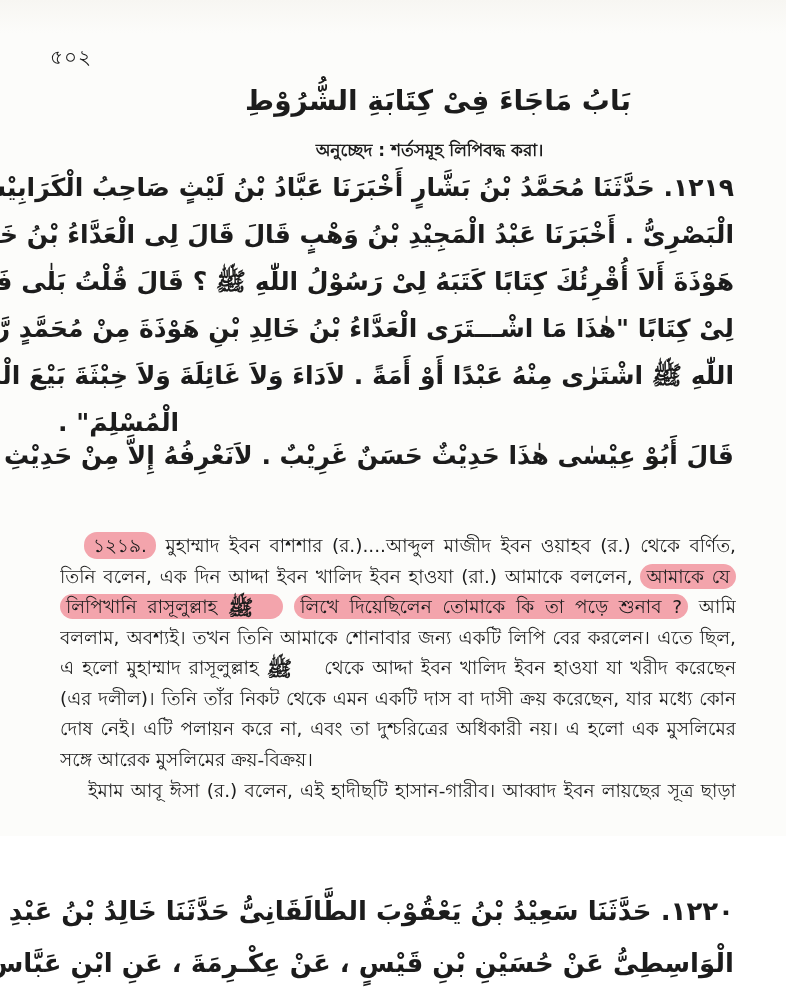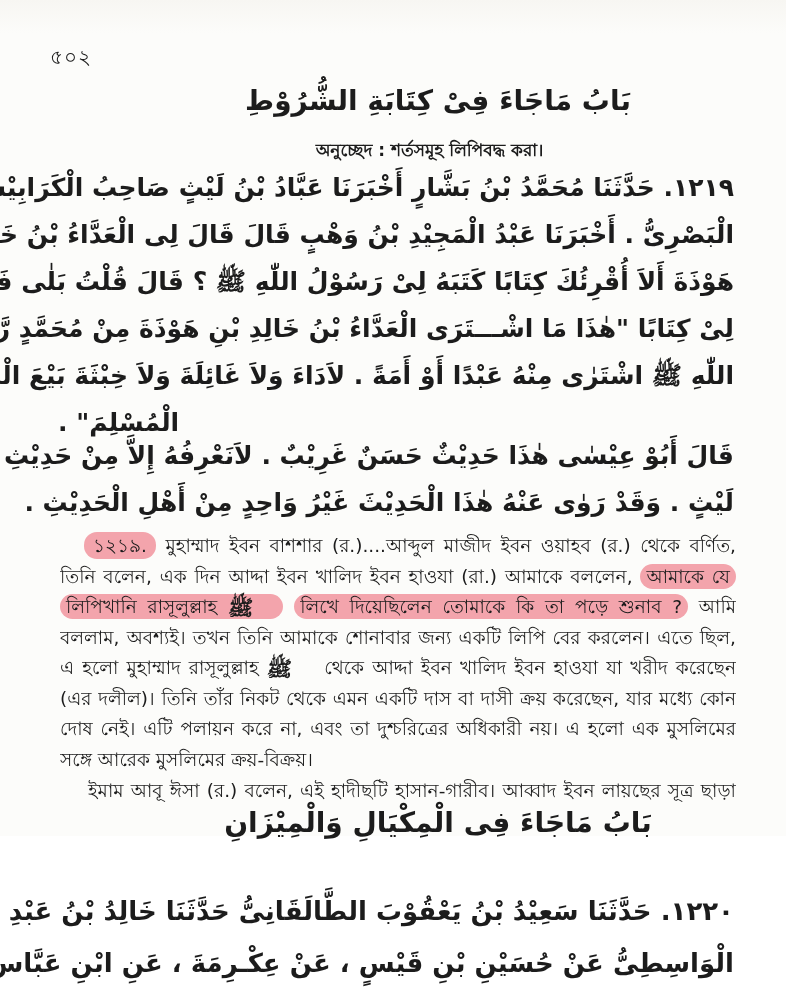--- a/index.html
+++ b/index.html
@@ -103,28 +103,26 @@
     <div class="ar-line">١٢١٩. حَدَّثَنَا مُحَمَّدُ بْنُ بَشَّارٍ أَخْبَرَنَا عَبَّادُ بْنُ لَيْثٍ صَاحِبُ الْكَرَابِيْسِىِّ</div>
     <div class="ar-line">الْبَصْرِىُّ . أَخْبَرَنَا عَبْدُ الْمَجِيْدِ بْنُ وَهْبٍ قَالَ قَالَ لِى الْعَدَّاءُ بْنُ خَالِدِ بْنِ</div>
     <div class="ar-line">هَوْذَةَ أَلاَ أُقْرِئُكَ كِتَابًا كَتَبَهُ لِىْ رَسُوْلُ اللّٰهِ ﷺ ؟ قَالَ قُلْتُ بَلٰى فَأَخْرَجَ</div>
     <div class="ar-line">لِىْ كِتَابًا "هٰذَا مَا اشْـــتَرَى الْعَدَّاءُ بْنُ خَالِدِ بْنِ هَوْذَةَ مِنْ مُحَمَّدٍ رَّسُوْلِ</div>
     <div class="ar-line">اللّٰهِ ﷺ اشْتَرٰى مِنْهُ عَبْدًا أَوْ أَمَةً . لاَدَاءَ وَلاَ غَائِلَةَ وَلاَ خِبْثَةَ بَيْعَ الْمُسْلِمِ</div>
     <div class="ar-line flush-left">الْمُسْلِمَ" .</div>
   </div>
 
   <div class="ar ar-block arb-grading">
     <div class="ar-line">قَالَ أَبُوْ عِيْسٰى هٰذَا حَدِيْثٌ حَسَنٌ غَرِيْبٌ . لاَنَعْرِفُهُ إِلاَّ مِنْ حَدِيْثِ عَبَّادِ بْنِ</div>
-    <div class="ar-line no-justify">لَيْثٍ . وَقَدْ رَوٰى عَنْهُ هٰذَا الْحَدِيْثَ غَيْرُ وَاحِدٍ مِنْ أَهْلِ الْحَدِيْثِ .</div>
   </div>
 
   <div class="bn-block">
     <p class="bn para1"><span class="hl hl-num"><span>১২১৯.</span></span> <span>মুহাম্মাদ ইবন বাশশার (র.)....আব্দুল মাজীদ ইবন ওয়াহব (র.) থেকে বর্ণিত, তিনি বলেন, এক দিন আদ্দা ইবন খালিদ ইবন হাওযা (রা.) আমাকে বললেন,</span> <span class="hl"><span>আমাকে যে লিপিখানি রাসূলুল্লাহ</span> <span class="seal">ﷺ</span></span> <span class="hl"><span>লিখে দিয়েছিলেন তোমাকে কি তা পড়ে শুনাব ?</span></span> <span>আমি বললাম, অবশ্যই। তখন তিনি আমাকে শোনাবার জন্য একটি লিপি বের করলেন। এতে ছিল, এ হলো মুহাম্মাদ রাসূলুল্লাহ</span> <span class="seal">ﷺ</span> <span>থেকে আদ্দা ইবন খালিদ ইবন হাওযা যা খরীদ করেছেন (এর দলীল)। তিনি তাঁর নিকট থেকে এমন একটি দাস বা দাসী ক্রয় করেছেন, যার মধ্যে কোন দোষ নেই। এটি পলায়ন করে না, এবং তা দুশ্চরিত্রের অধিকারী নয়। এ হলো এক মুসলিমের সঙ্গে আরেক মুসলিমের ক্রয়-বিক্রয়।</span></p>
     <p class="bn para2">ইমাম আবূ ঈসা (র.) বলেন, এই হাদীছটি হাসান-গারীব। আব্বাদ ইবন লায়ছের সূত্র ছাড়া এটি সম্পর্কে আমরা জানি না। একাধিক হাদীছ বিশেষজ্ঞ রাবী এটিকে তাঁর বরাতে বর্ণনা করেছেন।</p>
   </div>
 
-  <div class="ar ar-heading heading-2">بَابُ مَاجَاءَ فِى الْمِكْيَالِ وَالْمِيْزَانِ</div>
 
   <div class="ar ar-block arb-1220">
     <div class="ar-line">١٢٢٠. حَدَّثَنَا سَعِيْدُ بْنُ يَعْقُوْبَ الطَّالَقَانِىُّ حَدَّثَنَا خَالِدُ بْنُ عَبْدِ اللّٰهِ</div>
     <div class="ar-line">الْوَاسِطِىُّ عَنْ حُسَيْنِ بْنِ قَيْسٍ ، عَنْ عِكْـرِمَةَ ، عَنِ ابْنِ عَبَّاسٍ ، قَالَ قَالَ</div>
   </div>
 
 </div>
 
 </body></html>

